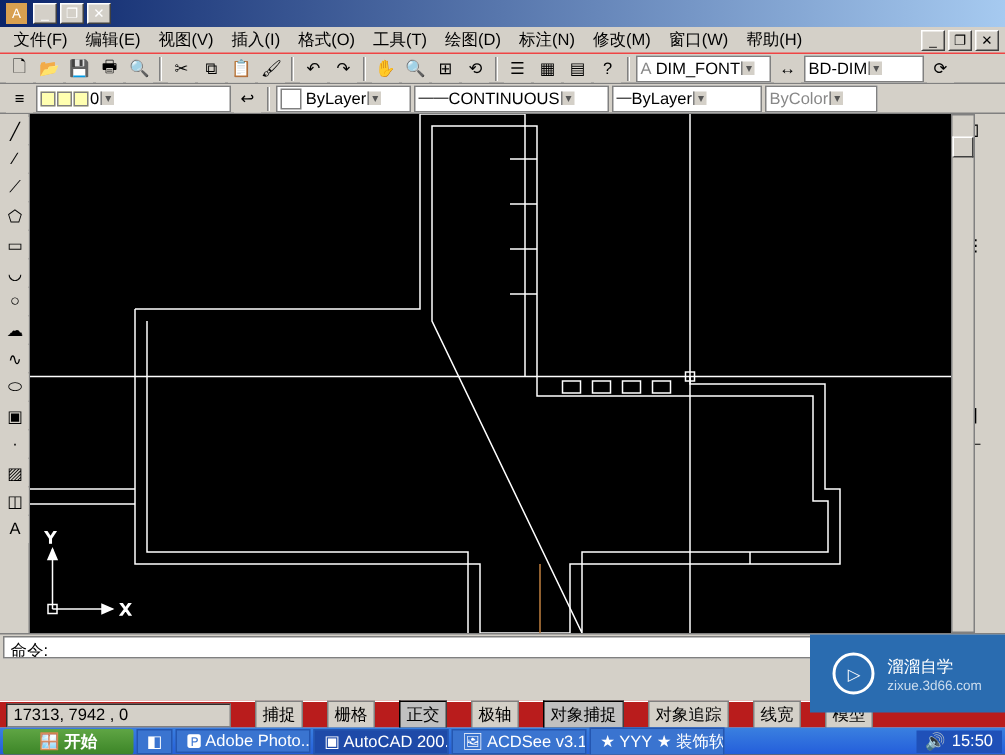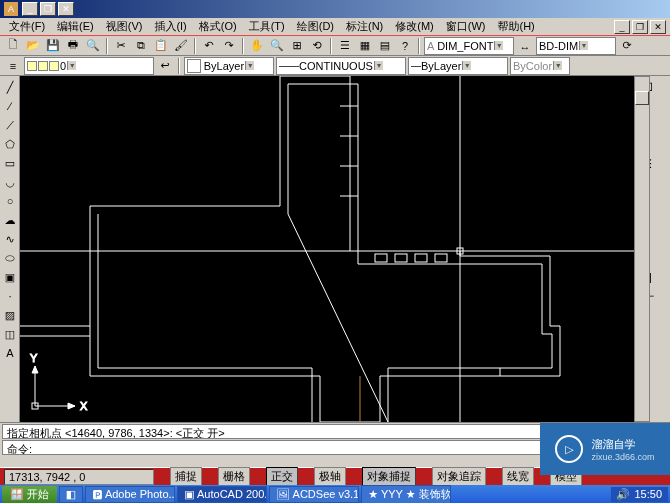--- a/index.html
+++ b/index.html
@@ -46,21 +46,21 @@
 .statusbar .coord { width: 150px; border: 1px inset #808080; padding: 1px 4px; background:#d4d0c8; }
 .statusbar .toggle { padding: 1px 4px; border: 1px solid #808080; background:#d4d0c8; cursor:pointer; }
 .statusbar .toggle.pressed { border: 1px inset #404040; background:#c0c0c0;font-family:Liberation Serif, serif;}
 
 .watermark { position: absolute; right: 0; bottom: 18px; width: 130px; height: 52px; background: #2a6cb0; color: #fff; display: flex; align-items: center; justify-content: center; gap: 8px; font-size: 14px; }
 .watermark .play { width:28px; height:28px; border:2px solid #fff; border-radius:50%; display:inline-flex; align-items:center; justify-content:center;}
 .watermark .sub { font-size:9px; display:block; color:#cde; }
 
 
 .os-taskbar { position:absolute; left:0; right:0; bottom:0; height:18px; background: linear-gradient(#3a80e0, #245edb); display:flex; align-items:center; padding:0 2px; gap:2px; color:#fff; font-size:10px;}
-.os-start { background: linear-gradient(#5fa544,#3c8527); padding:1px 8px; border-radius:2px; cursor:pointer; font-weight:normal;}
+.os-start { background: linear-gradient(#5fa544,#3c8527); padding:1px 24px; border-radius:2px; cursor:pointer; font-weight:bold;}
 .os-task { background:#3a74d0; border:1px solid #2456b0; padding:1px 6px; cursor:pointer; max-width:90px; overflow:hidden; white-space:nowrap;}
 .os-tray { margin-left:auto; background:#1f50b8; padding:1px 6px; display:flex; gap:4px; align-items:center;}
 
 
 .command-area { bottom: 36px; }
 .statusbar { bottom: 18px; }
 .watermark { bottom: 28px; z-index:50;}
 </style>
 </head>
 <body>
@@ -134,21 +134,21 @@
     <span class="tb-status-ico"></span>
     <span class="tb-status-ico"></span>
     <span>0</span>
       <span class="arrow">▾</span>
   </span>
   <span class="tb-btn">↩</span>
   <span class="tb-sep"></span>
   <span class="tb-combo" style="width:90px"><span class="tb-swatch" style="background:#fff"></span>&nbsp;<span>ByLayer</span><span class="arrow">▾</span></span>
   <span class="tb-combo" style="width:130px">—— <span>CONTINUOUS</span><span class="arrow">▾</span></span>
   <span class="tb-combo" style="width:100px">— <span>ByLayer</span><span class="arrow">▾</span></span>
-  <span class="tb-combo" style="width:60px;color:#888">
+  <span class="tb-combo" style="width:75px;color:#888">
       <span>ByColor</span>
       <span class="arrow">▾</span>
     </span>
 </div>
 
 <div class="side-toolbar" style="height:346px">
   <span class="tb-btn">╱</span>
   <span class="tb-btn">∕</span>
   <span class="tb-btn">⟋</span>
   <span class="tb-btn">⬠</span>
@@ -230,21 +230,20 @@
     <span class="tab-btn">◀</span>
     <span class="tab-btn">▶</span>
     <span class="tab-btn">⏭</span>
   </div>
   <span class="tab active">模型</span>
   <span class="tab">布局1</span>
   <div class="track"></div>
 </div>
 
 <div class="command-area">
-  <div class="command-line">指定相机点 &lt;14640, 9786, 1334&gt;:  &lt;正交 开&gt;</div>
   <div class="command-line">命令:</div>
   <div class="command-scrolls">
     <div>▲</div>
     <div>▼</div>
   </div>
 </div>
 
 <div class="statusbar">
   <span class="coord">17313, 7942 , 0</span>
   <span class="toggle">捕捉</span>

